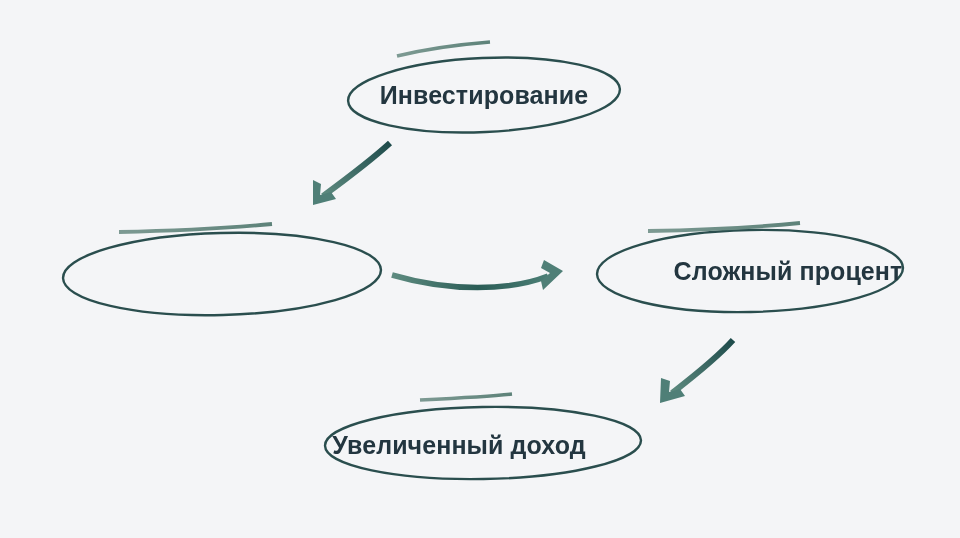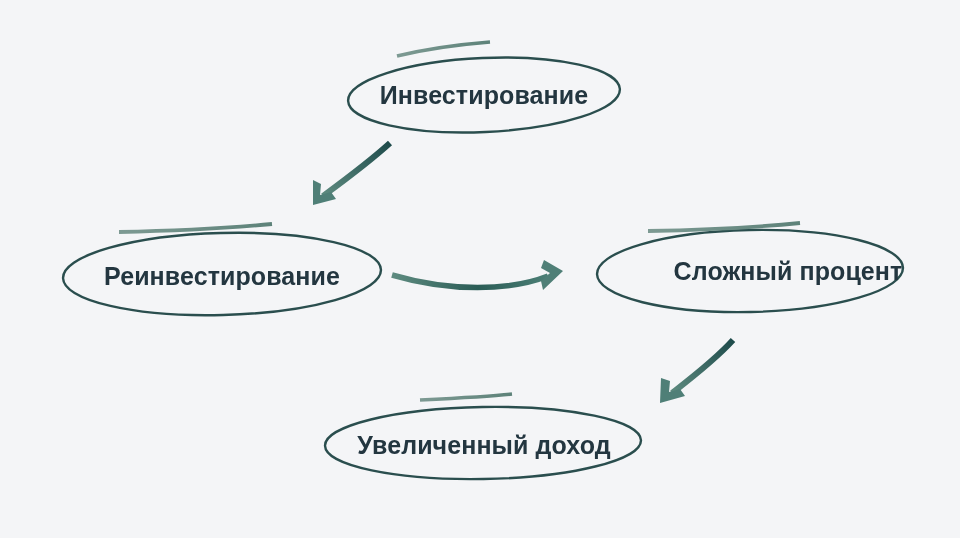--- a/index.html
+++ b/index.html
@@ -102,19 +102,18 @@
     </g>
 
     <g>
       <path d="M 733 340 C 715 360 690 379 672 393" fill="none" stroke="url(#arrowGrad3)" stroke-width="6" stroke-linecap="butt"></path>
       <path d="M 660 403 L 685 396 L 680 389 L 669 392 L 670 381 L 661 378 Z" fill="#4f7f77"></path>
     </g>
   </svg>
 
   <div class="node-label n0" style="left: 484px; top: 95px; color: rgb(35, 54, 64);">Инвестирование</div>
 
-  <div class="node-label n1" style="left: 222px; top: 276px; color: rgb(35, 54, 64);">Реинвестирование</div>
 
   <div class="node-label n2" style="left: 750px; top: 271px; color: rgb(35, 54, 64); margin-left: 38px;">Сложный процент</div>
 
-  <div class="node-label n3" style="left: 484px; top: 445px; color: rgb(35, 54, 64);">Увеличенный доход</div>
+  <div class="node-label n3" style="left: 459px; top: 445px; color: rgb(35, 54, 64);">Увеличенный доход</div>
 
 </div>
 
 </body></html>

